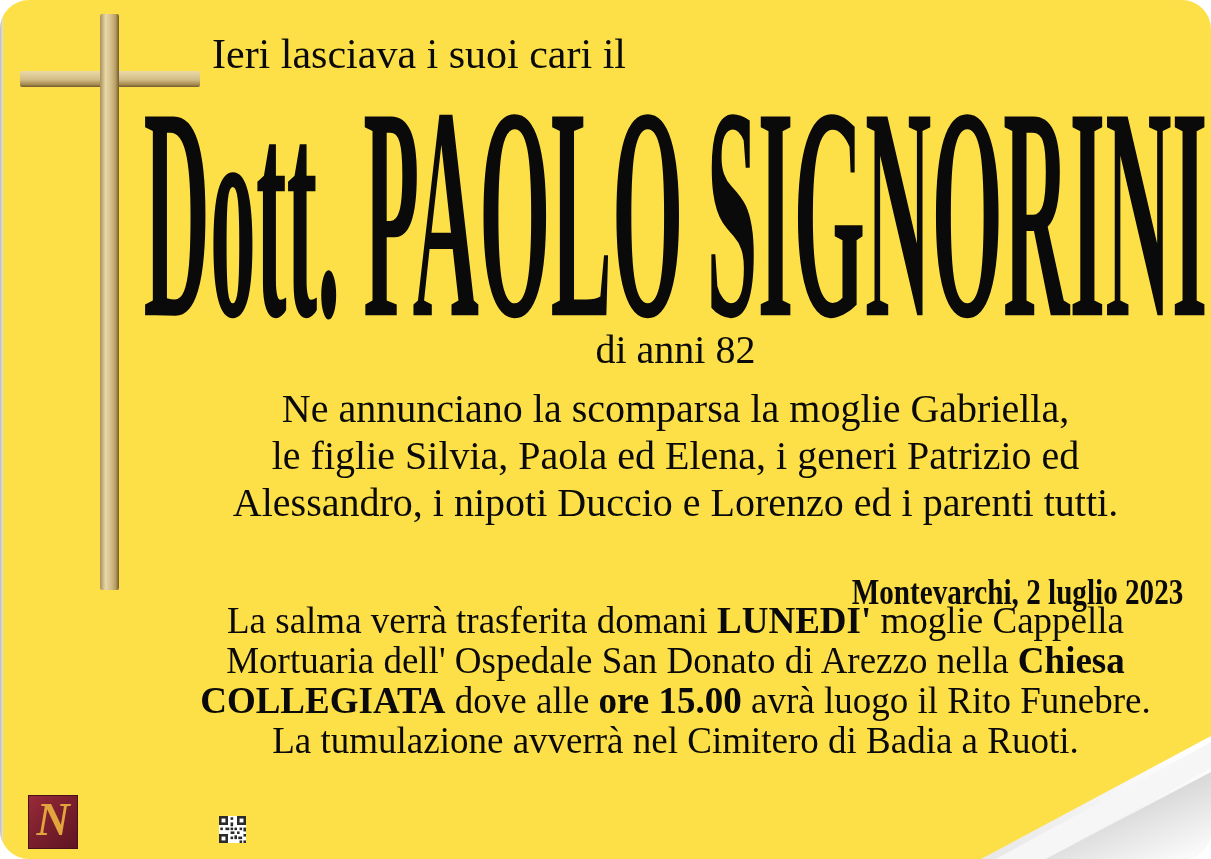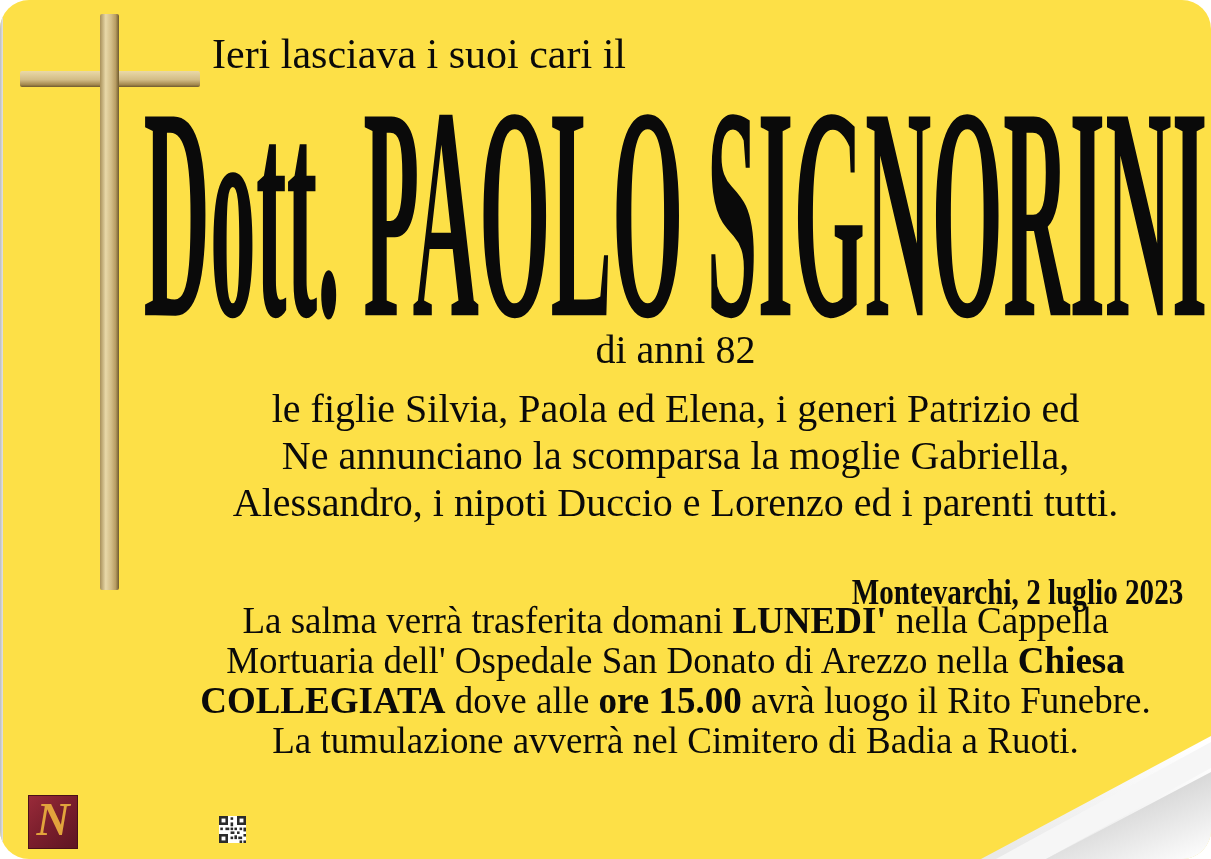--- a/index.html
+++ b/index.html
@@ -114,31 +114,31 @@
 
   <div class="intro">Ieri lasciava i suoi cari il</div>
 
   <div class="title-wrap">
     <div class="title-text">Dott. PAOLO SIGNORINI</div>
   </div>
 
   <div class="age">di anni 82</div>
 
   <div class="announce">
+    <div>Ne annunciano la scomparsa la moglie Gabriella,</div>
     <div>le figlie Silvia, Paola ed Elena, i generi Patrizio ed</div>
-    <div>Ne annunciano la scomparsa la moglie Gabriella,</div>
     <div>Alessandro, i nipoti Duccio e Lorenzo ed i parenti tutti.</div>
   </div>
 
   <div class="dateline">
     <span>Montevarchi, 2 luglio 2023</span>
   </div>
 
   <div class="funeral">
-    <div><span>La salma verrà trasferita domani </span><b>LUNEDI'</b><span> nella Cappella</span></div>
+    <div><span>La salma verrà trasferita domani </span><b>LUNEDI'</b><span> moglie Cappella</span></div>
     <div><span>Mortuaria dell' Ospedale San Donato di Arezzo nella </span><b>Chiesa</b></div>
     <div><b>COLLEGIATA</b><span> dove alle </span><b>ore 15.00</b><span> avrà luogo il Rito Funebre.</span></div>
     <div><span>La tumulazione avverrà nel Cimitero di Badia a Ruoti.</span></div>
   </div>
 
 
   <div class="logo">
     <div class="logo-square">
       <span class="logo-n">N</span>
     </div>

